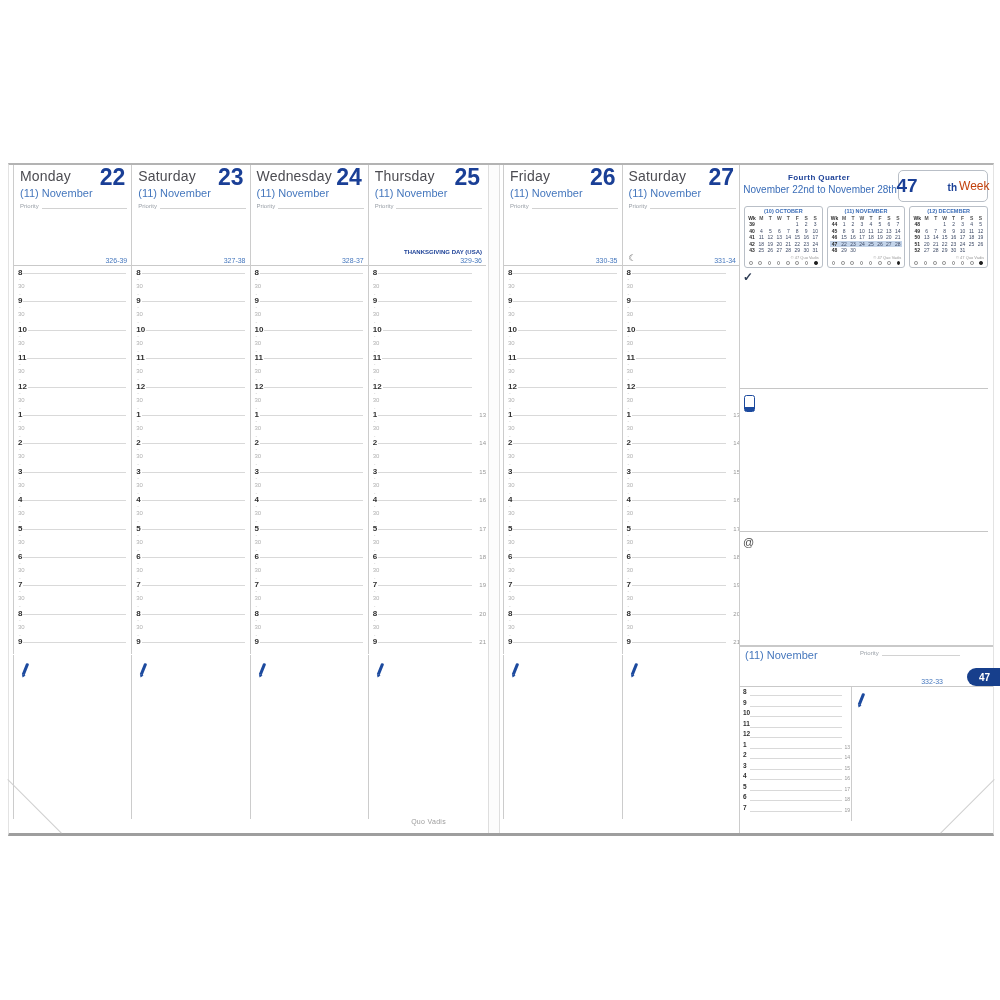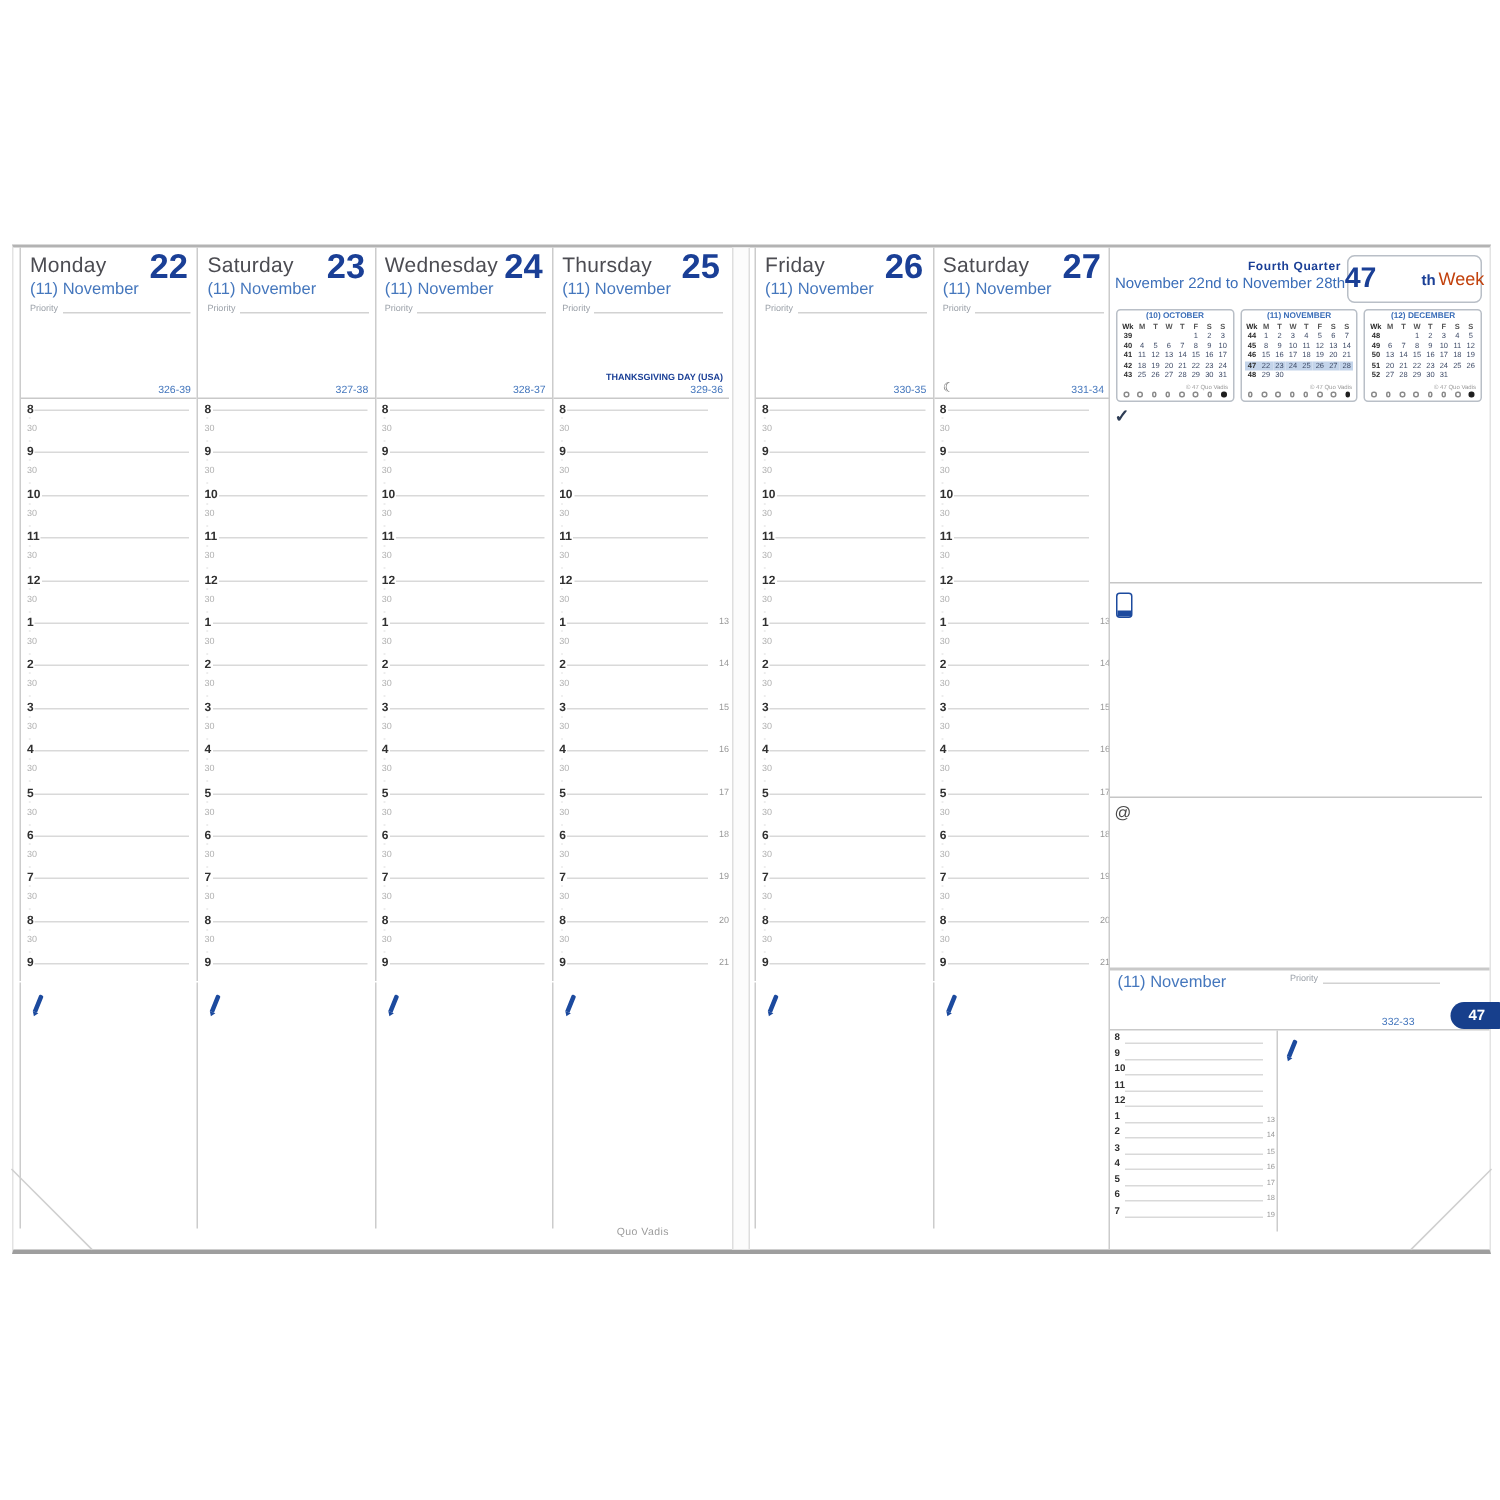--- a/index.html
+++ b/index.html
@@ -52,21 +52,21 @@
   .pencil::after{content:"";position:absolute;left:-0.5px;bottom:-3px;border-left:2px solid transparent;border-right:2px solid transparent;border-top:3px solid #1c4a9e;}
 
   .brand{position:absolute;right:42px;bottom:8px;font-size:7px;color:#9c9c9c;letter-spacing:.3px;}
   .corner{position:absolute;width:76px;height:1px;background:#cfcfcf;}
   .corner-left{left:-1px;bottom:53px;transform-origin:left top;transform:rotate(45deg);}
   .corner-right{right:-1px;bottom:53px;transform-origin:right top;transform:rotate(-45deg);}
 
   
   .right-section{position:absolute;left:240px;right:0;top:0;bottom:0;border-left:1px solid #cccccc;}
   .wk-header{position:absolute;left:0;right:0;top:2px;height:38px;}
-  .quarter{position:absolute;left:4px;top:6px;width:150px;text-align:right;font-size:8px;font-weight:bold;color:#1a3f96;letter-spacing:.4px;}
+  .quarter{position:absolute;left:4px;top:6px;width:150px;text-align:center;font-size:8px;font-weight:bold;color:#1a3f96;letter-spacing:.4px;}
   .range{position:absolute;left:0px;top:17px;width:160px;text-align:center;font-size:10px;color:#3a6db8;white-space:nowrap;}
   .week-box{position:absolute;right:5px;top:3px;width:88px;height:30px;border:1px solid #b9bfc7;border-radius:5px;background:#fff;
             display:flex;align-items:center;justify-content:center;}
   .wb-num{font-size:19px;font-weight:bold;color:#1a3f96;}
   .wb-suffix{font-size:10px;font-weight:bold;color:#1a3f96;margin-top:3px;margin-left:30px;}
   .wb-word{font-size:12px;color:#c2410c;margin-left:2px;}
 
   
   .minicals{position:absolute;left:4px;right:5px;top:41px;height:62px;display:flex;gap:4px;}
   .minical{flex:1;border:1px solid #b9bfc7;border-radius:3px;position:relative;padding:1px 2px;box-sizing:border-box;background:#fff;}

